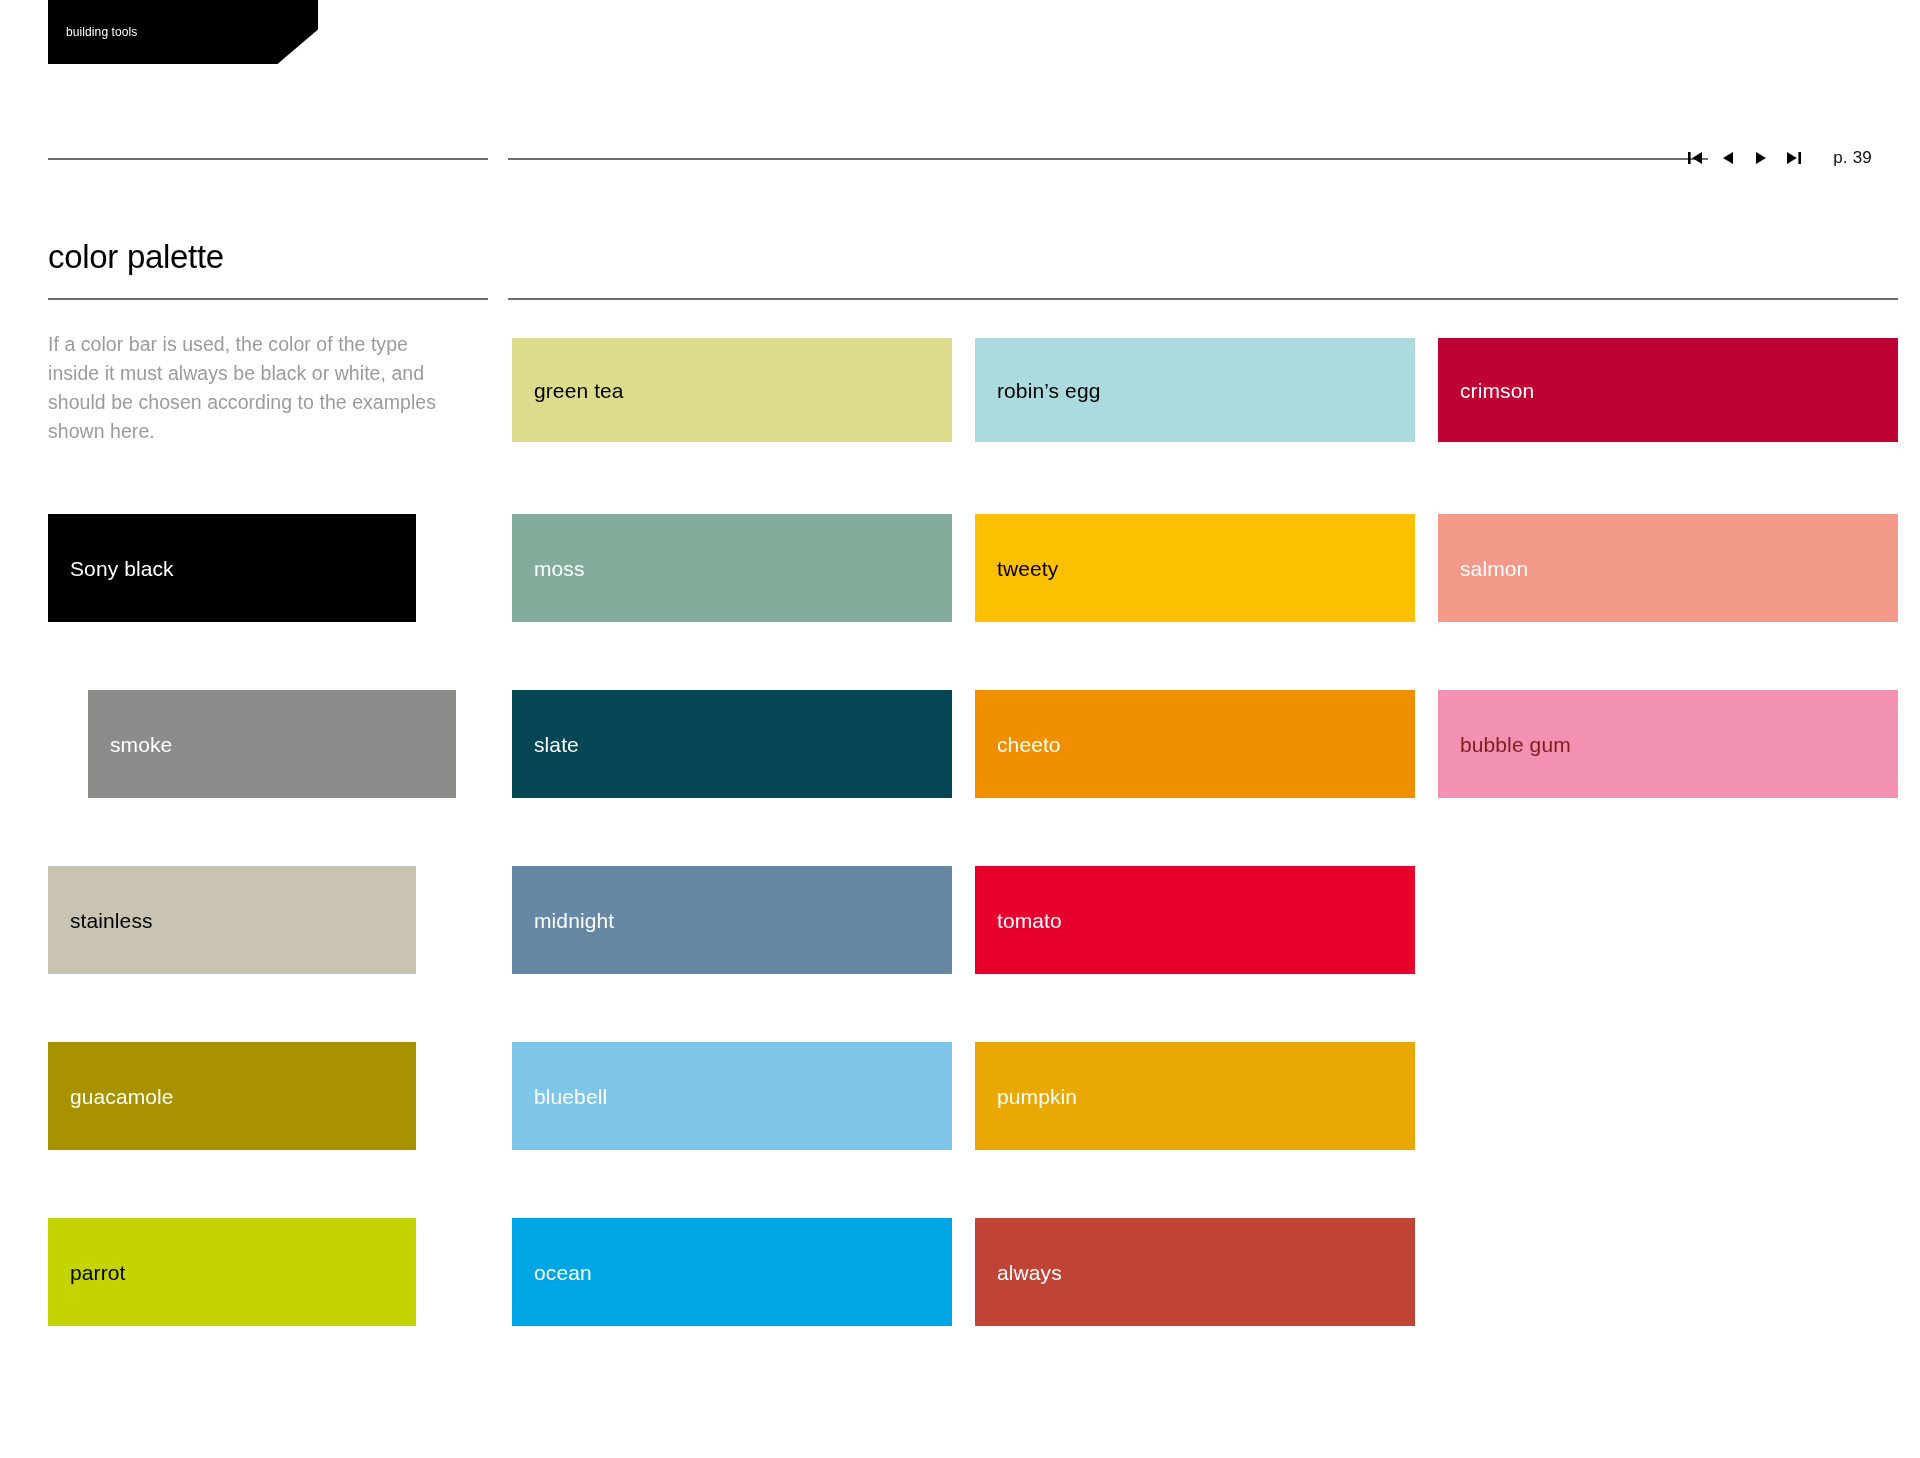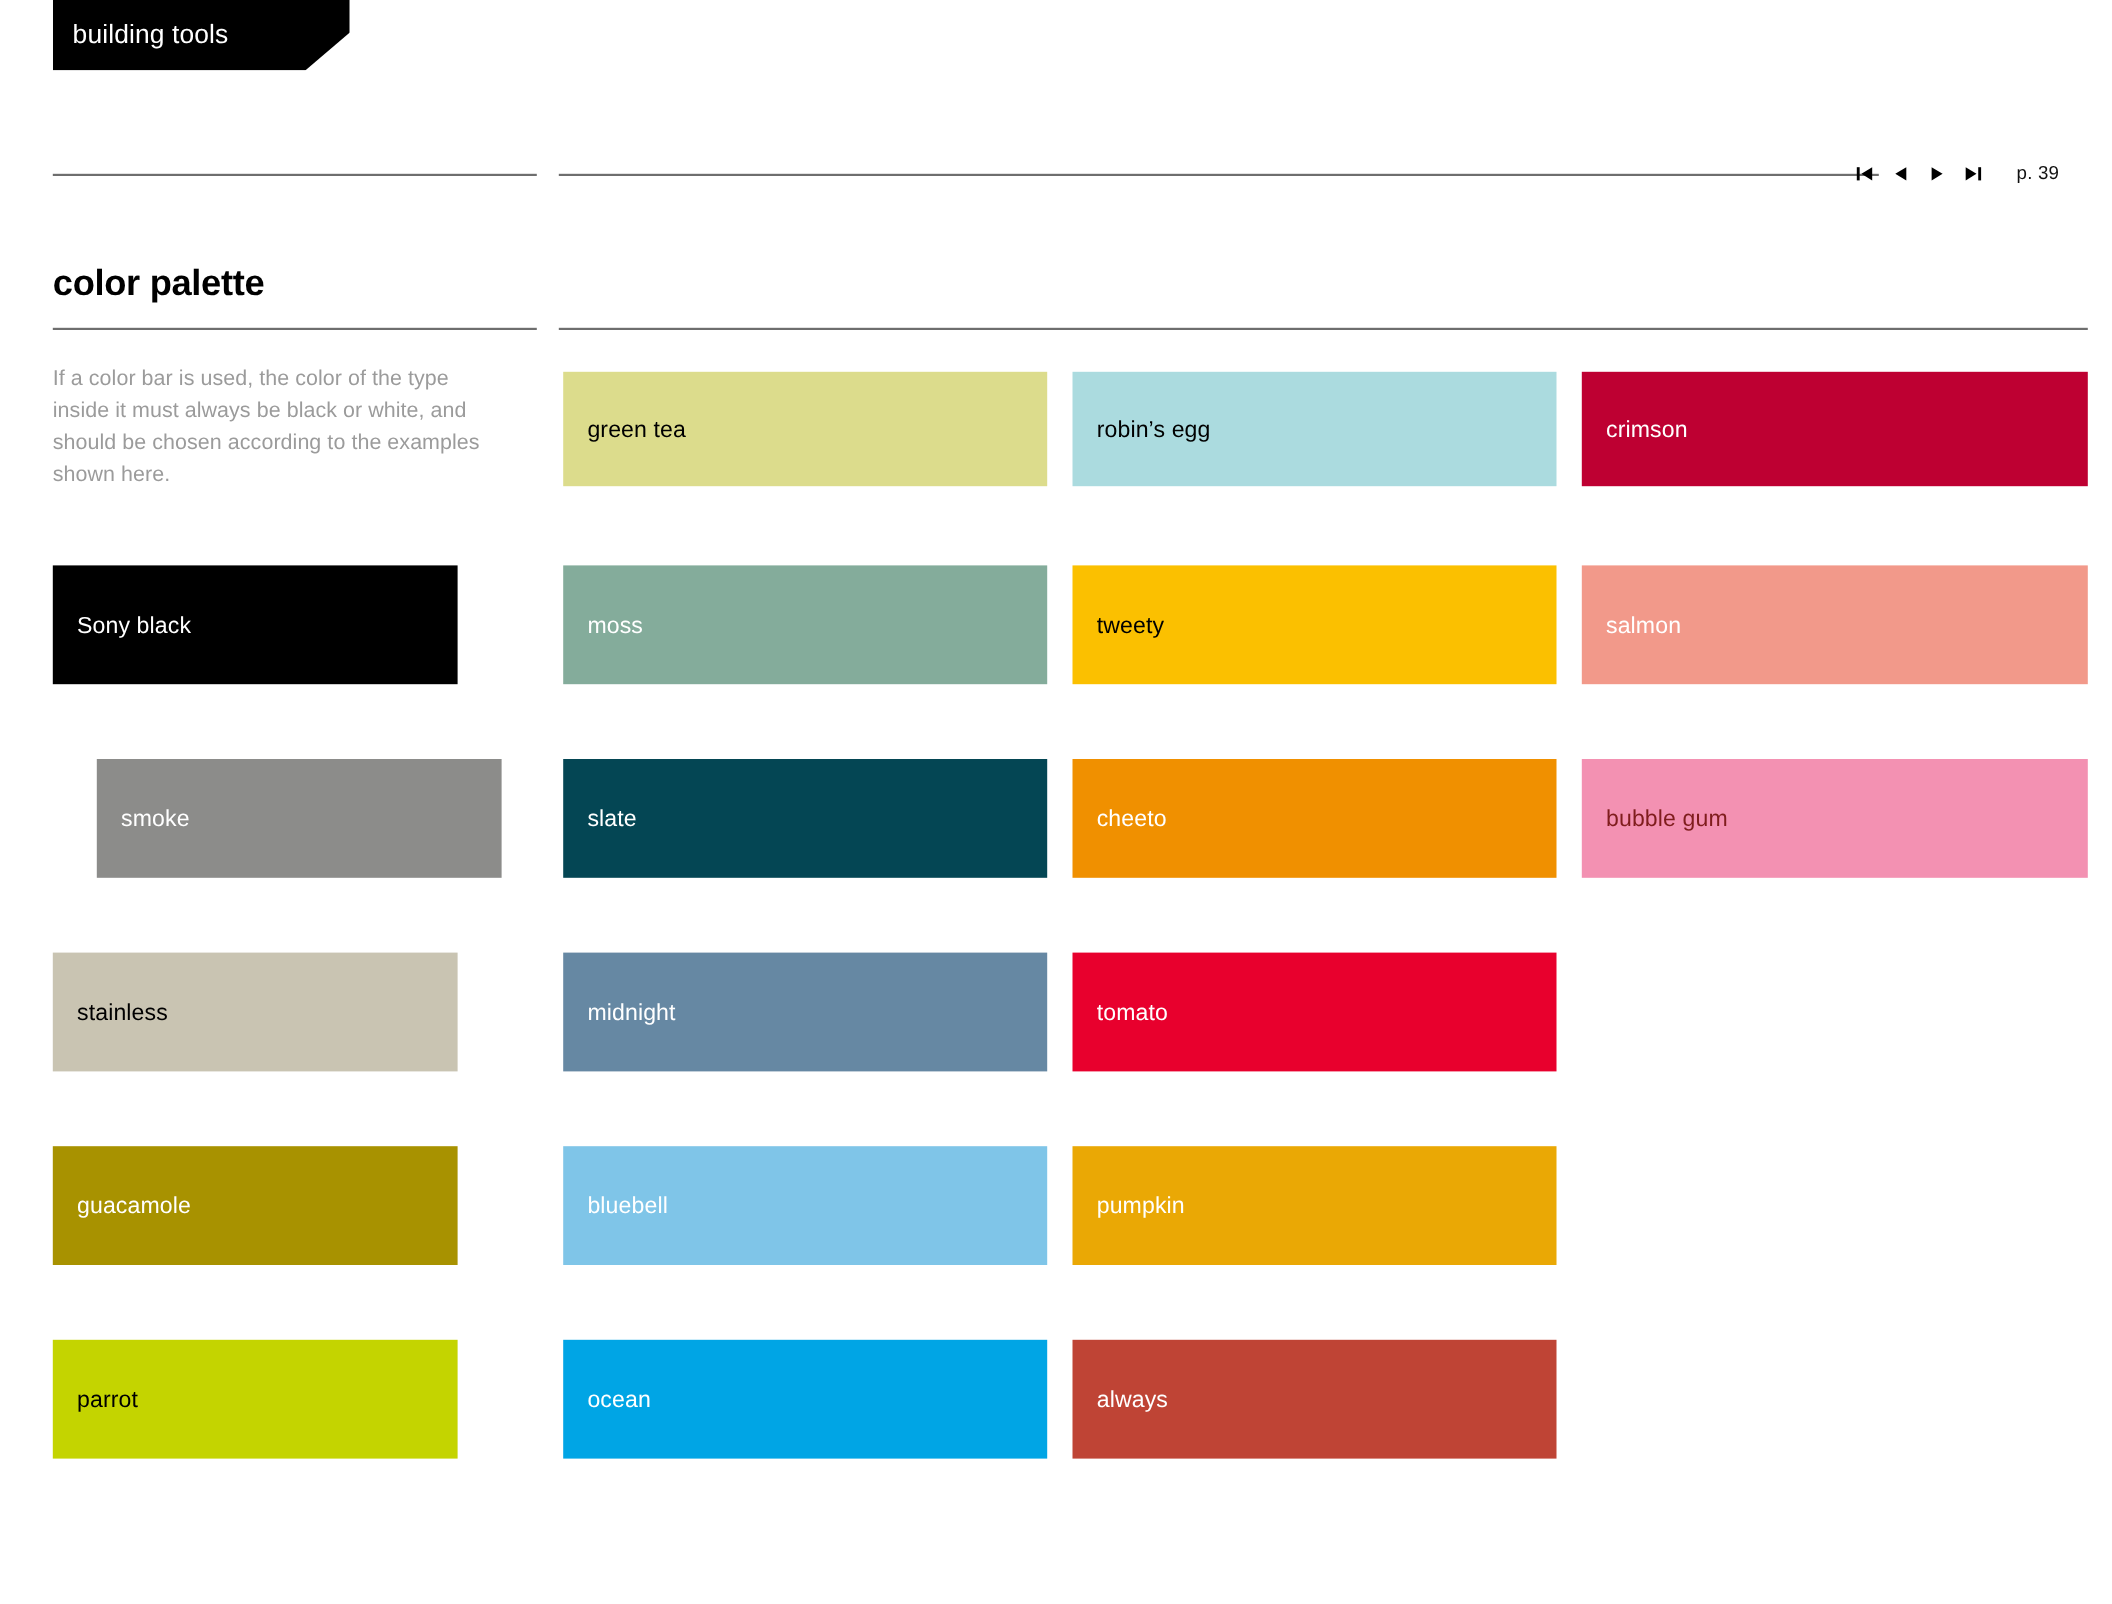--- a/index.html
+++ b/index.html
@@ -27,21 +27,21 @@
     width: 270px;
     height: 64px;
     background: #000000;
     display: flex;
     align-items: center;
     padding-left: 18px;
     clip-path: polygon(0 0, 100% 0, 100% 46%, 85% 100%, 0 100%);
   }
   .header-tab-label {
     color: #ffffff;
-    font-size: 24px;
+    font-size: 12px;
     letter-spacing: 0.1px;
     font-weight: 400;
   }
 
   
   .rule-row {
     position: absolute;
     left: 0;
     top: 158px;
     width: 1920px;
@@ -92,21 +92,21 @@
     letter-spacing: 0.2px;
     white-space: nowrap;
   }
 
   
   .section-title {
     position: absolute;
     left: 48px;
     top: 238px;
     font-size: 33px;
-    font-weight: 700;
+    font-weight: 400;
     color: #000000;
     letter-spacing: -0.3px;
   }
 
   .rule-row2 {
     position: absolute;
     left: 0;
     top: 298px;
     width: 1920px;
     height: 2px;

